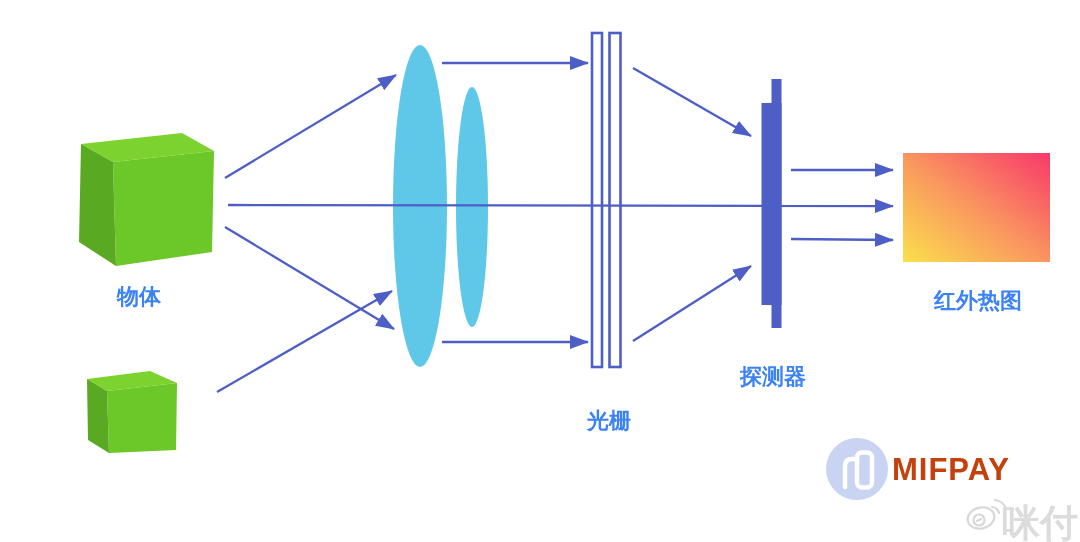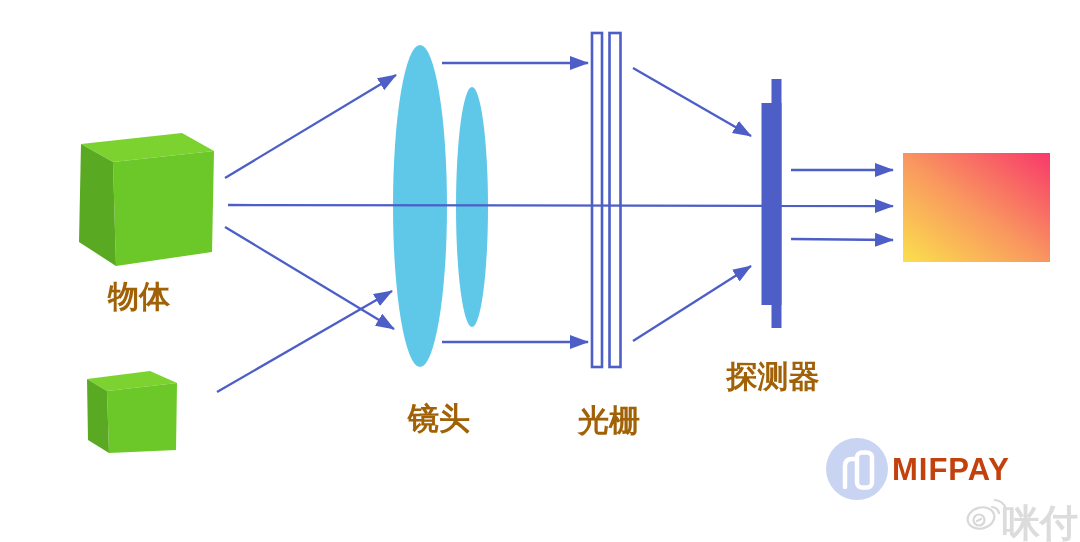--- a/index.html
+++ b/index.html
@@ -4,22 +4,22 @@
 <style>
   html,body { margin:0; padding:0; background:#ffffff; }
   .stage {
     position:relative; width:1080px; height:542px;
     background:#ffffff; overflow:hidden;
     font-family:"Liberation Sans", sans-serif;
   }
   .stage svg.layer { position:absolute; left:0; top:0; }
   .lbl {
     position:absolute; width:180px; text-align:center;
-    font-weight:700; font-size:31px; line-height:34px;
-    color:#a16207; letter-spacing:0;
+    font-weight:700; font-size:22px; line-height:34px;
+    color:#3b82f6; letter-spacing:0;
     font-family:"Liberation Sans", sans-serif;
   }
   .brand {
     position:absolute; left:892px; top:452px;
     font-weight:700; font-size:31px; letter-spacing:1px;
     color:#c2410c; font-family:"Liberation Sans", sans-serif;
   }
   .weibo-name {
     position:absolute; left:1002px; top:498px;
     font-weight:700; font-size:38px;
@@ -94,20 +94,20 @@
     <g stroke="#d8d8d8" stroke-width="2.2" fill="none" stroke-linecap="round">
       <ellipse cx="981" cy="518" rx="13.5" ry="10.5" transform="rotate(-14 981 518)"></ellipse>
       <circle cx="979" cy="520" r="5.5"></circle>
       <line x1="977" y1="521" x2="981" y2="519"></line>
       <path d="M 992,507 a 8,8 0 0 1 7,6"></path>
       <path d="M 995,500 a 13,13 0 0 1 11,9"></path>
     </g>
   </svg>
 
   <div class="lbl" style="left:49px;  top:280px;">物体</div>
-  <div class="lbl" style="left:349px; top:402px;">镜头</div>
   <div class="lbl" style="left:683px; top:360px;">探测器</div>
   <div class="lbl" style="left:519px; top:404px;">光栅</div>
+  <div class="lbl" style="left:888px; top:284px;">红外热图</div>
 
   <div class="brand">MIFPAY</div>
   <div class="weibo-name">咪付</div>
 
 </div>
 
 </body></html>

